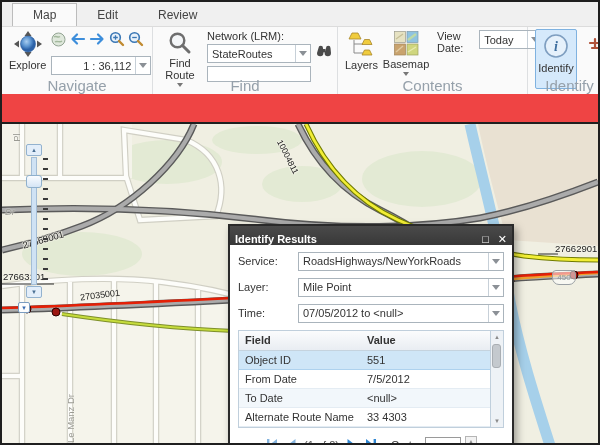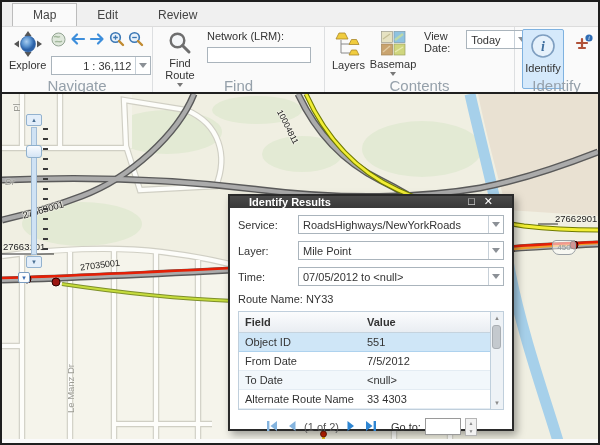--- a/index.html
+++ b/index.html
@@ -1,20 +1,20 @@
 <!DOCTYPE html>
 <html><head>
 <meta charset="utf-8">
 <style>
   * { box-sizing: border-box; margin: 0; padding: 0; }
   body { font-family: "Liberation Sans", sans-serif; background: #fff; }
   .app { position: relative; width: 600px; height: 445px; border: 2px solid #1f1f1f; background: #fafafa; overflow: hidden; }
 
   
-  .ribbon { height: 90px; background: #4c1d95; }
+  .ribbon { height: 120px; background: #ef4444; }
   .tabbar { height: 25px; display: flex; align-items: flex-end; background: #f0f0f0; padding-left: 10px; border-bottom: 1px solid #dcdcdc; }
   .tab { padding: 4px 20px; font-size: 12px; color: #444; cursor: default; }
   .tab.active { background: #fafafa; border: 1px solid #bcbcbc; border-bottom: none; }
   .groups { height: 67px; display: flex; background: #fafafa; }
   .group { position: relative; border-right: 1px solid #dddfe1; padding: 2px 4px 12px 4px; display: flex; align-items: flex-start; }
   .group:last-child { border-right: none; flex: 1; }
   .group-label { position: absolute; bottom: 0; left: 0; right: 0; text-align: center; font-size: 15px; color: #95a0aa; }
   .bigbtn { display: flex; flex-direction: column; align-items: center; justify-content: flex-start; padding: 2px 3px; font-size: 11px; color: #333; line-height: 1.1; text-align: center; }
   .combo { display: flex; height: 19px; border: 1px solid #aab4bc; background: #fff; align-items: center; font-size: 11px; color: #333; }
   .combo .combo-text { flex: 1; padding: 0 4px; white-space: nowrap; overflow: hidden; }
@@ -37,21 +37,21 @@
   
   .slider { position: absolute; left: 24px; top: 20px; width: 22px; height: 154px; }
   .slider .btn { position: absolute; left: 0; width: 16px; height: 12px; background: #e3eefa; border: 1px solid #93b2cf; border-radius: 2px; font-size: 6px; color: #4a7094; text-align: center; line-height: 10px; }
   .slider .track { position: absolute; left: 5px; top: 13px; width: 6px; height: 128px; background: #cfe2f4; border: 1px solid #a3bdd6; }
   .slider .thumb { position: absolute; left: 0; top: 31px; width: 16px; height: 13px; background: linear-gradient(#fafcff, #d5e5f5); border: 1px solid #8fb0cc; border-radius: 3px; }
   .slider-ticks { position: absolute; left: 41px; top: 34px; width: 5px; height: 122px;
     background: repeating-linear-gradient(180deg, #3a3a3a 0 2px, transparent 2px 10px); }
 
   
   .dialog { position: absolute; left: 226px; top: 100px; width: 286px; height: 237px; background: #fff; border: 2px solid #2a2a2a; box-shadow: 3px 4px 8px rgba(0,0,0,.35); display: flex; flex-direction: column; }
-  .dialog-title { height: 20px; background: linear-gradient(#4a4a4a, #383838); color: #fff; display: flex; align-items: flex-start; padding: 0 19px; font-size: 11px; font-weight: bold; }
+  .dialog-title { height: 20px; background: linear-gradient(#4a4a4a, #383838); color: #fff; display: flex; align-items: flex-end; padding: 0 5px; font-size: 11px; font-weight: bold; }
   .dialog-title .spacer { flex: 1; }
   .winbtn { color: #fff; font-size: 11px; margin-left: 9px; font-weight: normal; line-height: 1; }
   .dialog-body { flex: 1; padding: 7px 8px 5px 8px; font-size: 11px; color: #333; }
   .irow { display: flex; align-items: center; margin-bottom: 7px; }
   .irow .lbl { width: 60px; flex: none; }
   .irow .combo { flex: 1; }
   .routename { margin: 1px 0 6px 0; }
 
   table.results { border-collapse: collapse; width: 100%; table-layout: fixed; font-size: 11px; }
   .tablewrap { border: 1px solid #c0cfdc; display: flex; }
@@ -157,20 +157,35 @@
             <svg width="24" height="24" viewBox="0 0 24 24">
                 <circle cx="9.5" cy="9.5" r="6.8" fill="#f4f6f8" stroke="#6e6e6e" stroke-width="2.4"></circle>
                 <path d="M14.5,14.5 L21,21" stroke="#6e6e6e" stroke-width="3" stroke-linecap="round"></path>
               </svg>
           </span>
           <span>Find Route</span>
           <i class="minicaret"></i>
         </div>
         <div style="display:flex;flex-direction:column;margin-left:4px;margin-top:1px;">
           <div class="field-label">Network (LRM):</div>
+          <div style="display:flex;align-items:center;gap:4px;">
+            <div class="combo" style="width:104px">
+              <span class="combo-text">StateRoutes</span>
+              <span class="combo-btn">
+                  <i class="caret"></i>
+                </span>
+            </div>
+            <span>
+              <svg width="18" height="14" viewBox="0 0 18 14">
+                  <path d="M2,8 a3.2,3.2 0 1 0 6.4,0 L8,3 a1.5,1.5 0 0 0 -4.5,0 Z" fill="#4a4a4a"></path>
+                  <path d="M9.6,8 a3.2,3.2 0 1 0 6.4,0 L15.5,3 a1.5,1.5 0 0 0 -4.5,0 Z" fill="#4a4a4a"></path>
+                  <rect x="7.6" y="4" width="2.8" height="3.4" fill="#4a4a4a"></rect>
+                </svg>
+            </span>
+          </div>
           <input class="empty-box" value="" style="">
         </div>
         <div class="group-label">Find</div>
       </div>
 
       <div class="group" style="width:190px">
         <div class="bigbtn" style="width:46px">
           <span>
             <svg width="27" height="26" viewBox="0 0 27 26">
               <path d="M1,8 L4,2 L10,2 L13,8 Z" fill="#f0cc3e" stroke="#a8862a" stroke-width="0.8"></path>
@@ -383,23 +398,20 @@
         </div>
         <div class="irow">
           <span class="lbl">Time:</span>
           <div class="combo">
             <span class="combo-text">07/05/2012 to &lt;null&gt;</span>
             <span class="combo-btn">
                 <i class="caret"></i>
               </span>
           </div>
         </div>
-        <div class="routename">
-          <span>Route Name:</span> <span>NY33</span>
-        </div>
 
         <div class="tablewrap">
           <div class="tcols">
             <table class="results">
               <colgroup>
                   <col style="width:122px">
                   <col>
                 </colgroup>
               <thead>
                   <tr id="results-head">

